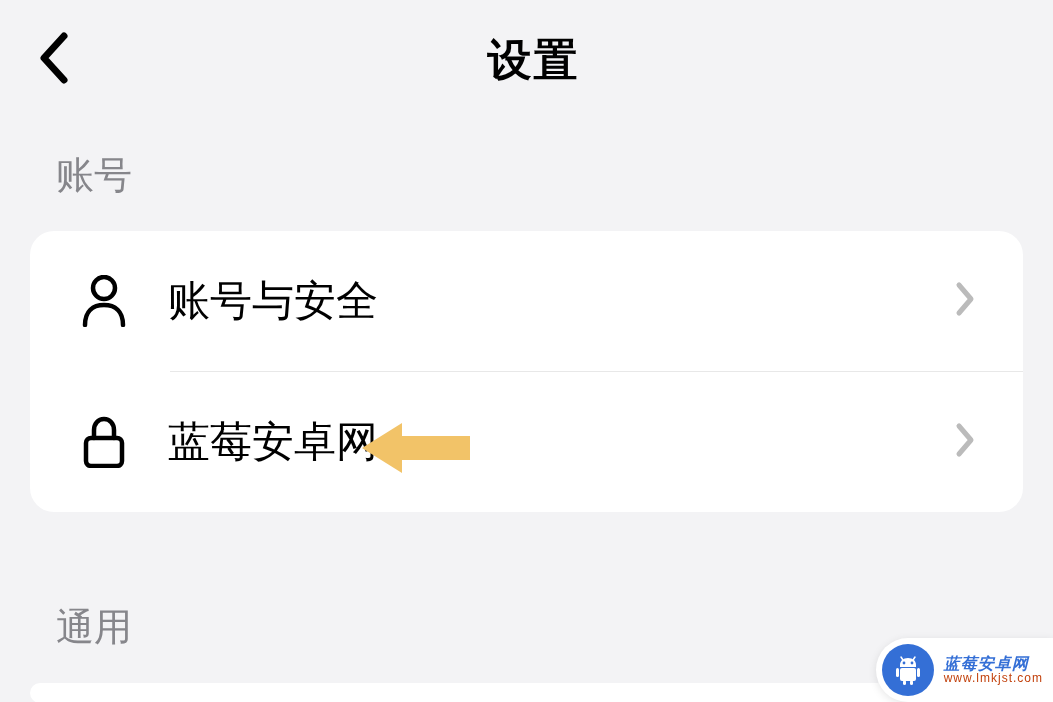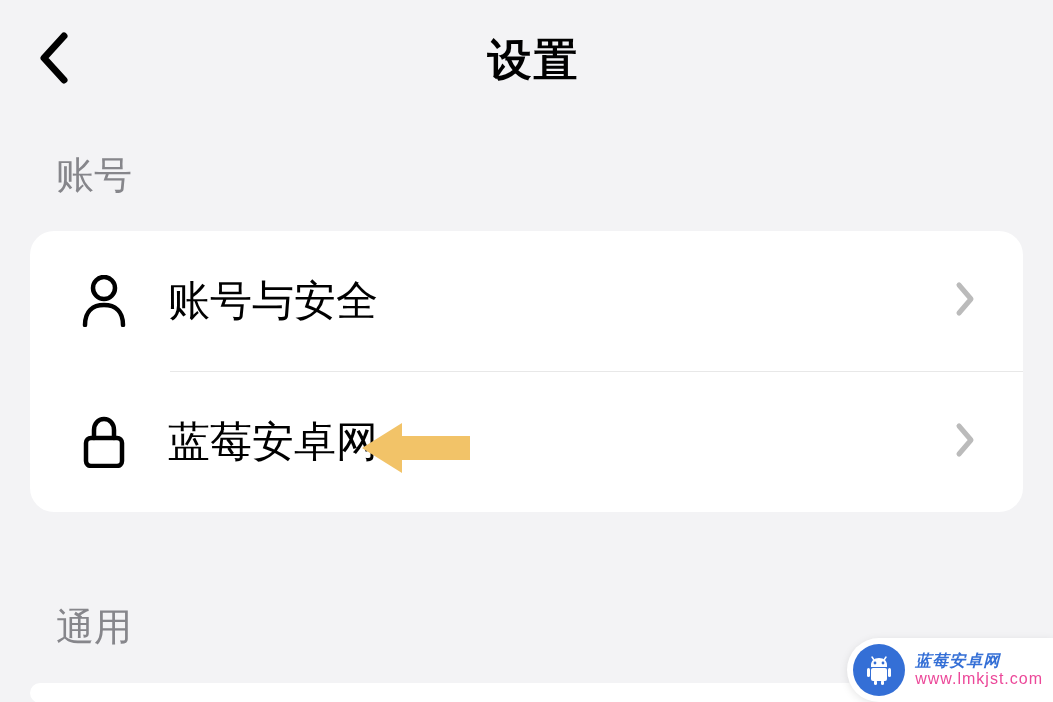--- a/index.html
+++ b/index.html
@@ -117,22 +117,22 @@
       line-height: 1.1;
     }
     .watermark-title {
       font-size: 16px;
       color: #346fd6;
       font-weight: bold;
       font-style: italic;
       letter-spacing: 1px;
     }
     .watermark-url {
-      font-size: 16px;
-      color: #ec4899;
+      font-size: 12px;
+      color: #c2410c;
       letter-spacing: 1px;
     }
     .section-header-2 {
       margin-top: 60px;
       font-family: Liberation Mono, monospace;
     }
   </style>
 </head>
 <body>
 

